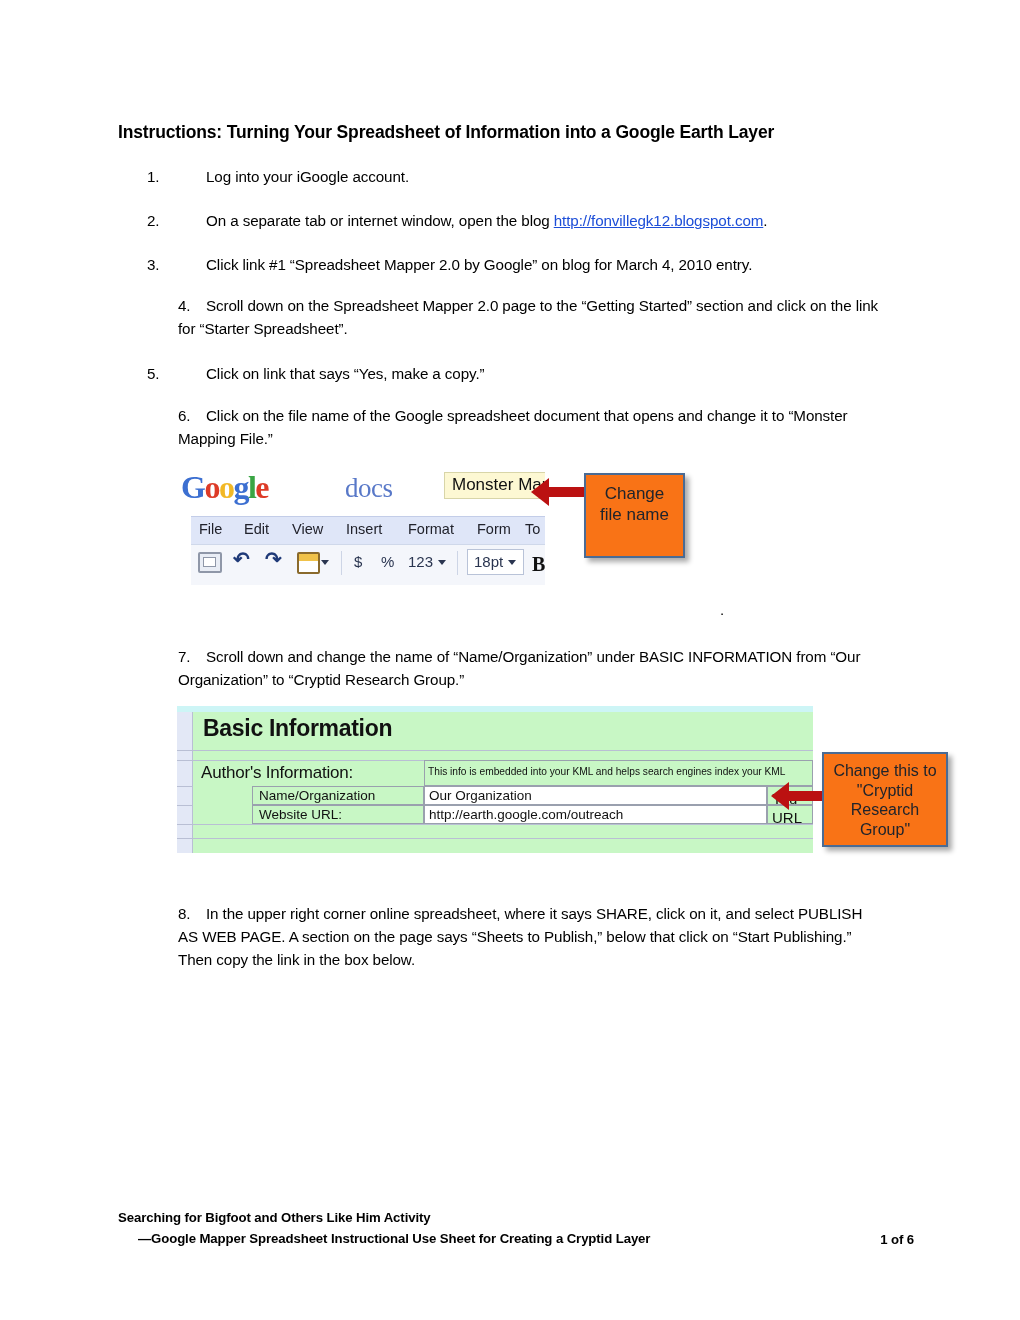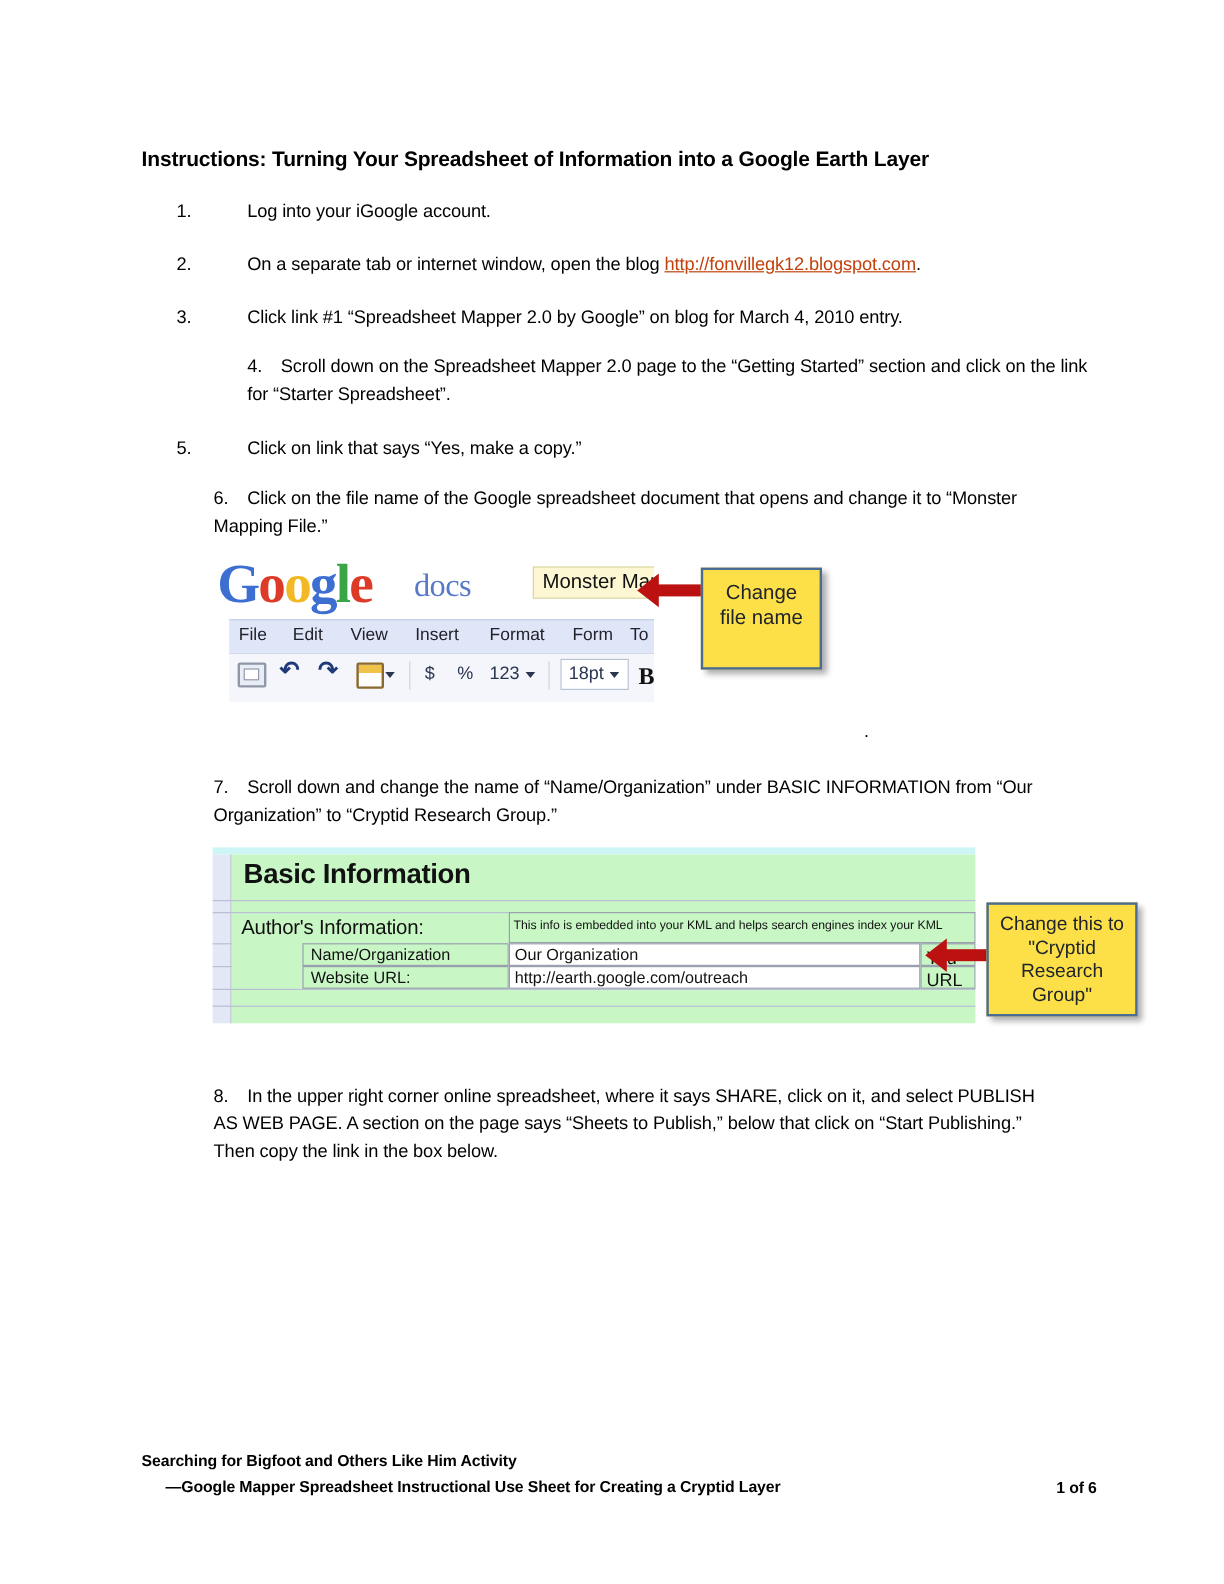--- a/index.html
+++ b/index.html
@@ -41,21 +41,21 @@
   }
   .step .num {
     display: inline-block;
     width: 28px;
   }
   .hang {
     padding-left: 31px;
     text-indent: -31px;
   }
   a.blue-link {
-    color: #c2410c;
+    color: #1d4ed8;
     text-decoration: underline;
   }
 
   
   .shot1 {
     position: absolute;
     left: 178px;
     top: 463px;
     width: 367px;
     height: 122px;
@@ -65,21 +65,21 @@
   .gd-logo-row {
     position: relative;
     height: 52px;
     background: #fff;
   }
   .g-logo {
     position: absolute;
     left: 3px;
     top: 4px;
     font-family: "Liberation Serif", serif;
-    font-size: 46px;
+    font-size: 32px;
     font-weight: bold;
     letter-spacing: -1.5px;
     line-height: 40px;
   }
   .g-logo span { display: inline; }
   .g-b { color: #3c6fd1; }
   .g-r { color: #dd3b27; }
   .g-y { color: #f2b825; }
   .g-g { color: #3aa544; }
   .gd-docs {
@@ -190,21 +190,21 @@
     left: 306px; top: 7px;
     font-family: "Liberation Serif", serif;
     font-weight: bold;
     font-size: 20px;
     color: #111;
   }
 
   
   .callout {
     position: absolute;
-    background: #fde047;
+    background: #f97316;
     border: 2px solid #4a6b94;
     box-shadow: 4px 4px 5px rgba(0,0,0,0.33);
     color: #20242c;
     text-align: center;
     font-size: 17px;
     line-height: 1.22;
     box-sizing: border-box;
   }
   .callout1 {
     left: 584px;
@@ -367,21 +367,21 @@
   </div>
 
   <div class="step hang" style="left:178px; top:209px; width:730px;">
     <span class="num">2.</span><span>On a separate tab or internet window, open the blog </span><a class="blue-link" href="#">http://fonvillegk12.blogspot.com</a><span>.</span>
   </div>
 
   <div class="step hang" style="left:178px; top:253px; width:730px;">
     <span class="num">3.</span><span>Click link #1 “Spreadsheet Mapper 2.0 by Google” on blog for March 4, 2010 entry.</span>
   </div>
 
-  <div class="step" style="left:178px; top:294px; width:712px; text-indent:0;margin-left:28px;">
+  <div class="step" style="left:178px; top:294px; width:712px; text-indent:0;">
     <span class="num">4.</span><span>Scroll down on the Spreadsheet Mapper 2.0 page to the “Getting Started” section and click on the link for “Starter Spreadsheet”.</span>
   </div>
 
   <div class="step hang" style="left:178px; top:362px; width:730px;">
     <span class="num">5.</span><span>Click on link that says “Yes, make a copy.”</span>
   </div>
 
   <div class="step" style="left:178px; top:404px; width:680px; text-indent:0;">
     <span class="num">6.</span><span>Click on the file name of the Google spreadsheet document that opens and change it to “Monster Mapping File.”</span>
   </div>

